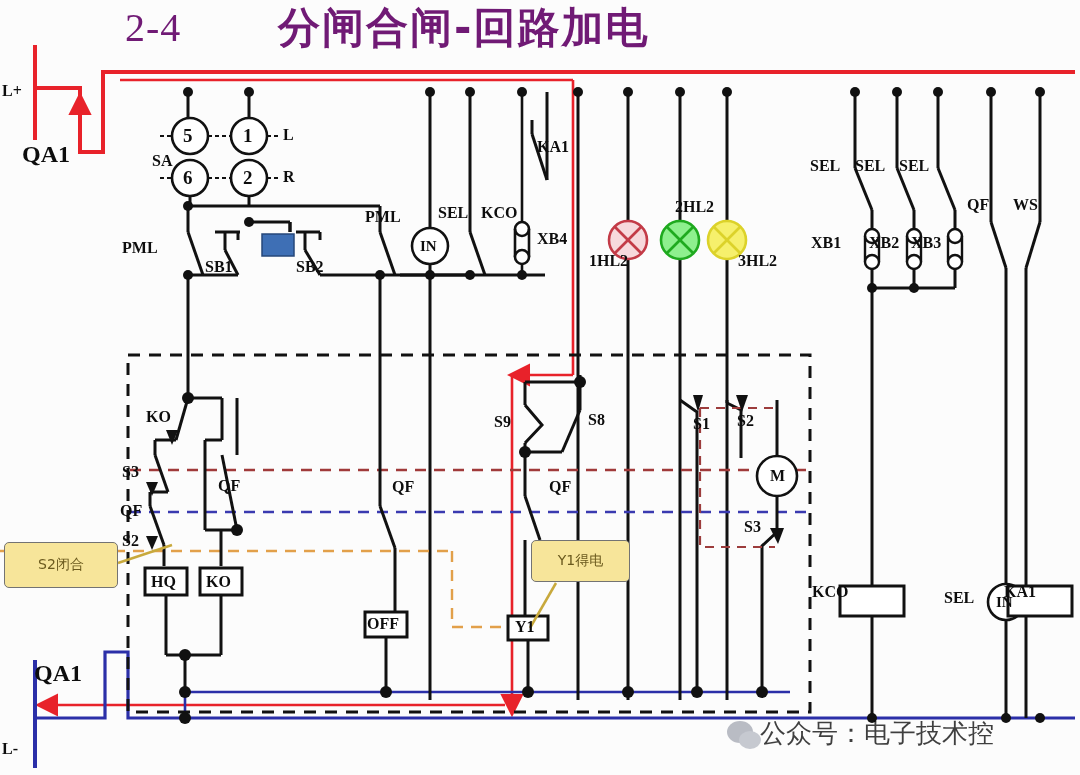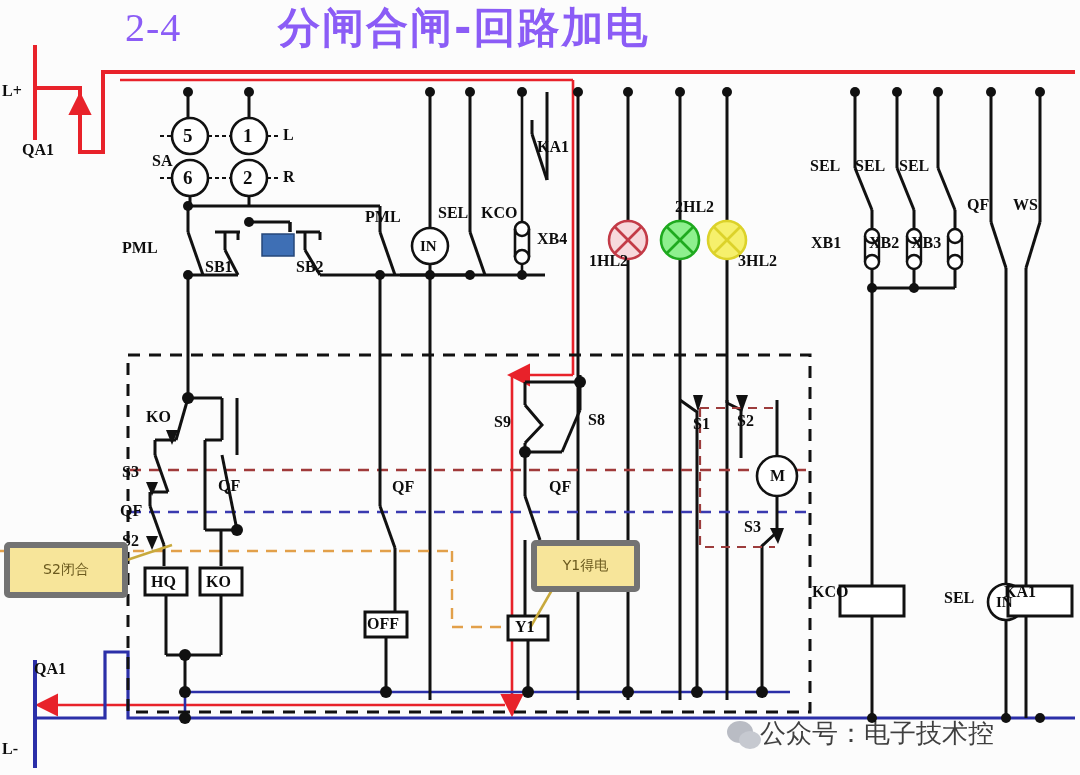--- a/index.html
+++ b/index.html
@@ -1,26 +1,26 @@
 <!DOCTYPE html>
 <html><head>
 <meta charset="utf-8">
 <style>
   html,body{margin:0;padding:0;background:#fff;}
   body{font-family:"Liberation Serif",serif;}
   #root{position:relative;width:1080px;height:775px;background:#fcfcfc;overflow:hidden;}
   svg{position:absolute;left:0;top:0;}
-  .ttl{position:absolute;font-family:"Liberation Serif",serif;color:#8b5cf6;white-space:nowrap;}
+  .ttl{position:absolute;font-family:"Liberation Serif",serif;color:#701a75;white-space:nowrap;}
   #t-num{left:125px;top:4px;font-size:40px;letter-spacing:1px;}
   #t-main{left:278px;top:0px;font-size:42px;font-family:"DejaVu Sans",sans-serif;font-weight:700;letter-spacing:2px;}
   .lbl{position:absolute;font-family:"Liberation Serif",serif;font-weight:bold;font-size:16px;color:#0d0d0d;white-space:nowrap;}
   .lbl.sm{font-size:15px;}
-  .lbl.lg{font-size:16px;}
+  .lbl.lg{font-size:24px;}
   .cn{font-family:"DejaVu Sans",sans-serif;}
-  .callout{position:absolute;background:#f7e59a;border:6px solid #737373;border-radius:5px;
+  .callout{position:absolute;background:#f7e59a;border:1px solid #737373;border-radius:5px;
            font-family:"DejaVu Sans",sans-serif;font-size:14px;color:#6b5a1e;
            display:flex;align-items:center;justify-content:center;}
   .wm{position:absolute;color:#000000;font-family:"DejaVu Sans",sans-serif;font-size:26px;
       opacity:.75;white-space:nowrap;}
 </style>
 </head>
 <body>
 
 <div id="root">
 

